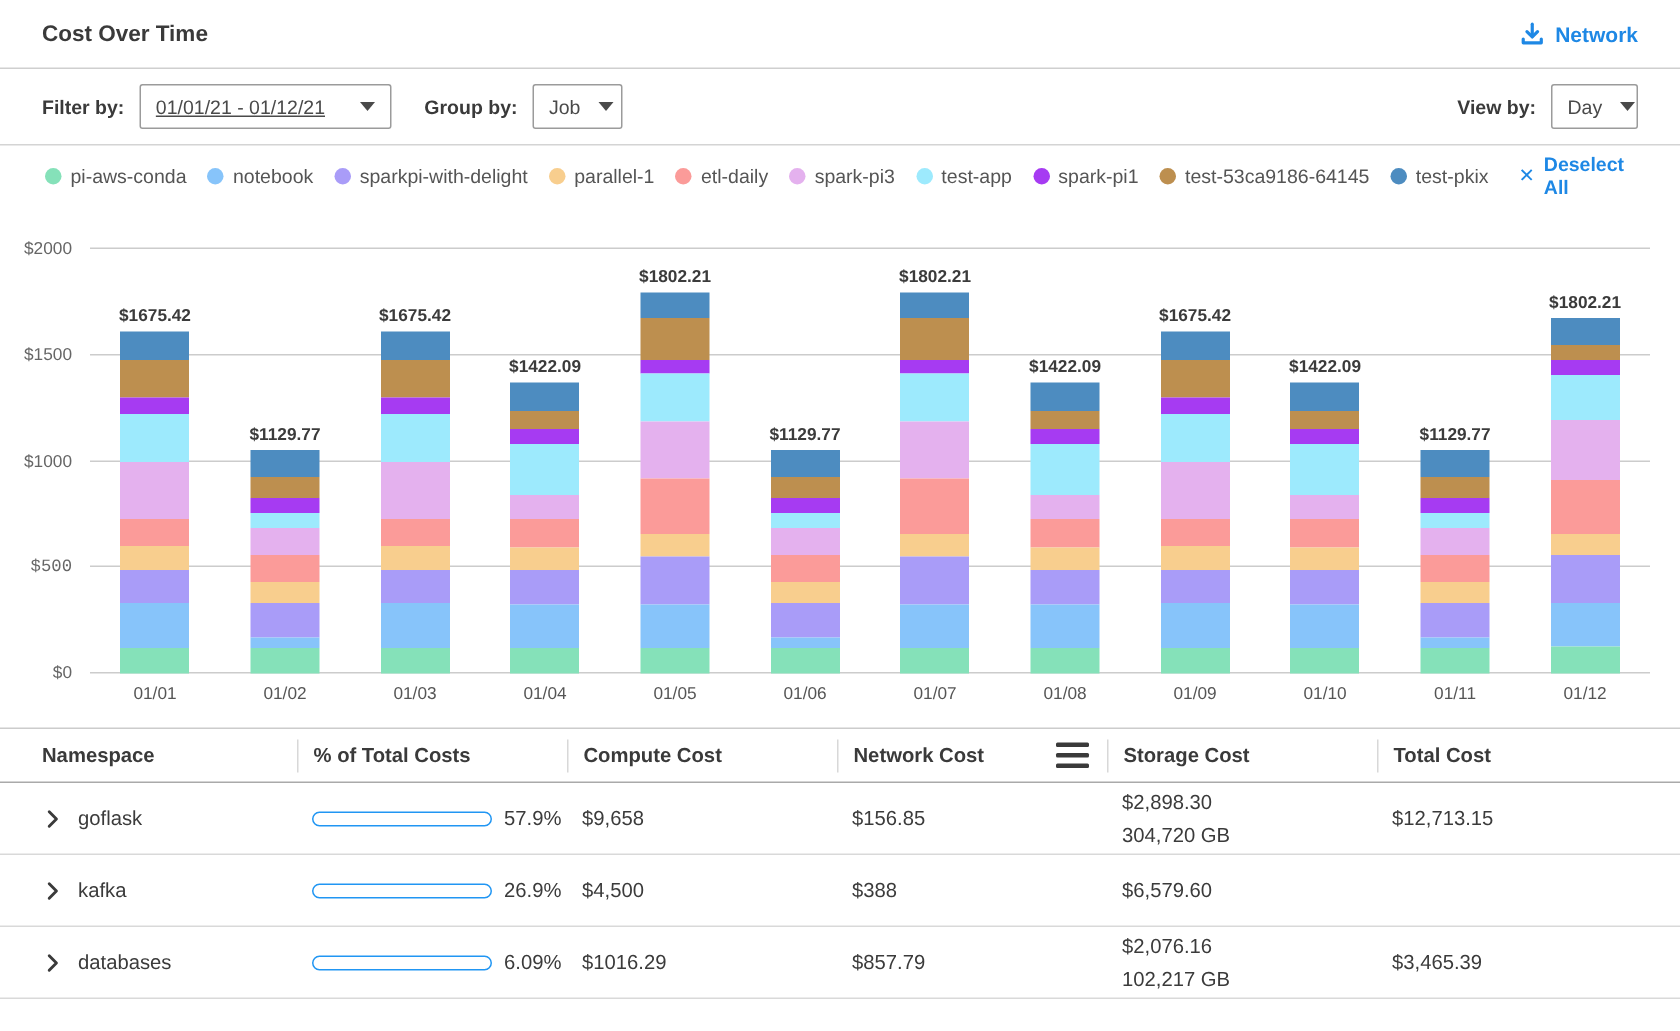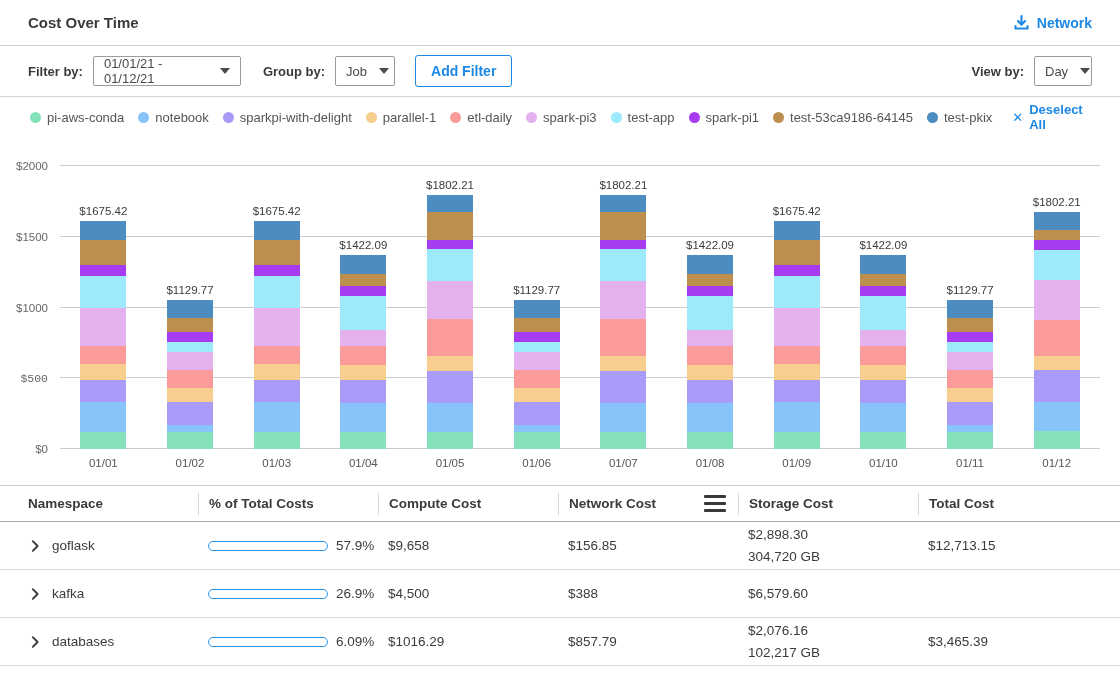--- a/index.html
+++ b/index.html
@@ -15,21 +15,21 @@
 
   
   .filterbar { display:flex; align-items:center; height:51px; padding:0 28px;
     border-bottom:1px solid #d4d4d4; }
   .flabel { font-size:13px; font-weight:bold; color:#3a3a3a; margin-right:10px; }
   .select { display:flex; align-items:center; justify-content:space-between;
     border:1px solid #9b9b9b; border-radius:2px; height:30px; padding:0 10px;
     font-size:13px; color:#4a4a4a; background:#fff; cursor:pointer; }
   .caret { width:0; height:0; border-left:5px solid transparent;
     border-right:5px solid transparent; border-top:6px solid #4a4a4a; margin-left:12px; }
-  .daterange { width:148px; margin-right:22px; }
+  .daterange { width:168px; margin-right:22px;text-decoration:underline; }
   .groupsel { width:60px; margin-right:20px; }
   .viewsel { width:58px;justify-content:space-between; }
   .addfilter { border:1px solid #1e88e5; border-radius:3px; background:#fff;
     color:#1e88e5; font-size:14px; font-weight:bold; padding:7px 15px; cursor:pointer;
     font-family:inherit; }
   .spacer { flex:1; }
 
   
   .legend { display:flex; align-items:center; gap:14px; padding:0 30px;
     height:40px; font-size:13px; color:#555; }
@@ -41,21 +41,21 @@
 
   
   .chart { position:relative; margin:0 20px 0 0; padding-top:29px; }
   .plot { position:relative; margin-left:60px; height:283px; }
   .gridline { position:absolute; left:0; right:0; height:1px; background:#ccc; }
   .ylab { position:absolute; right:100%; transform:translateY(-50%); margin-right:12px;
     font-size:11.5px; color:#666; white-space:nowrap; }
   .bars { position:absolute; left:0; right:0; top:0; bottom:0; display:flex; }
   .slot { flex:1; display:flex; flex-direction:column; justify-content:flex-end;
     align-items:center; }
-  .bar-label { font-size:11.5px; font-weight:normal; color:#3b3b3b; margin-bottom:4px;
+  .bar-label { font-size:11.5px; font-weight:bold; color:#3b3b3b; margin-bottom:4px;
     white-space:nowrap; }
   .stack { width:46px; display:flex; flex-direction:column-reverse; }
   .seg { width:100%; }
   .xlabels { display:flex; margin-left:60px; padding-top:8px; }
   .xlab { flex:1; text-align:center; font-size:11.5px; color:#555; }
 
   
   .table { margin-top:16px; border-top:1px solid #ccc; }
   .trow { display:grid; grid-template-columns:180px 180px 180px 180px 180px 1fr;
     padding:0 18px; align-items:center; }
@@ -97,21 +97,20 @@
   <span class="flabel">Filter by:</span>
   <div class="select daterange">
     <span>01/01/21 - 01/12/21</span>
     <span class="caret"></span>
   </div>
   <span class="flabel">Group by:</span>
   <div class="select groupsel">
     <span>Job</span>
     <span class="caret"></span>
   </div>
-  <button class="addfilter">Add Filter</button>
   <span class="spacer"></span>
   <span class="flabel">View by:</span>
   <div class="select viewsel">
     <span>Day</span>
     <span class="caret"></span>
   </div>
 </div>
 
 <div class="legend" id="legend-row">
     <div class="legend-item">

